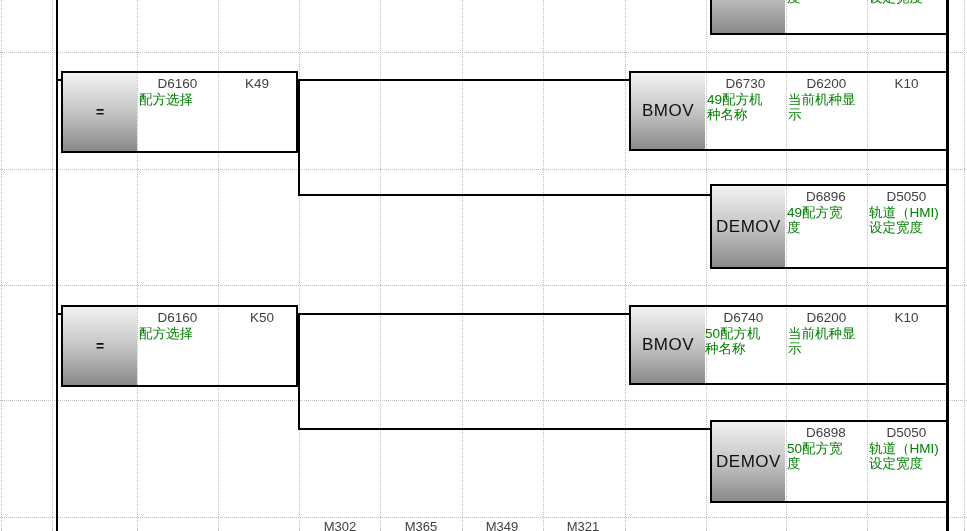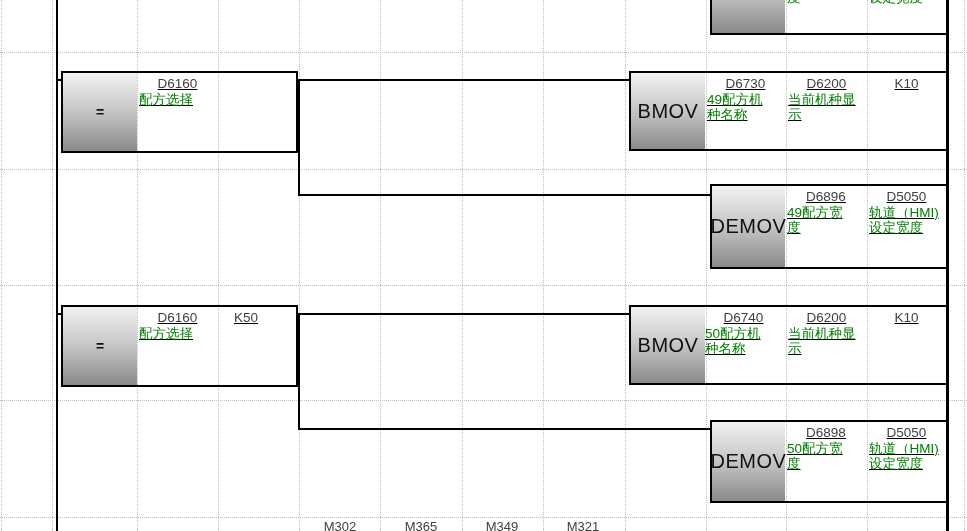--- a/index.html
+++ b/index.html
@@ -15,24 +15,24 @@
   .rail{position:absolute;top:0;height:531px;background:#000;z-index:6;}
   
   .wire{position:absolute;background:#000;z-index:4;}
   
   .blk{position:absolute;border:2px solid #000;background:transparent;z-index:3;box-sizing:border-box;}
   .blk.toRail{border-right:none;}
   .gcell{
     position:absolute;top:0;bottom:0;left:0;
     background:linear-gradient(180deg,#f2f2f2 0%,#c7c7c7 48%,#8a8a8a 100%);
     display:flex;align-items:center;justify-content:center;
-    color:#101010;font-size:20px;letter-spacing:0.5px;
+    color:#101010;font-size:17px;letter-spacing:0.5px;
   }
   .gcell.eq{font-size:14px;font-weight:bold;letter-spacing:0;}
-  .col{position:absolute;top:0;bottom:0;text-decoration:underline;}
+  .col{position:absolute;top:0;bottom:0;}
   .dev{
     margin-top:3px;height:16px;line-height:16px;text-align:center;
     font-size:13.5px;color:#3f3f3f;
   }
   .cmt{
     font-size:13.5px;line-height:15px;color:#008000;
     white-space:pre-line;padding-left:2px;text-align:left;
   }
   
   .pcmt{position:absolute;font-size:13.5px;line-height:15px;color:#008000;white-space:pre-line;}
@@ -83,20 +83,23 @@
   </div>
 
   <div class="blk" style="left:61px;top:71px;width:237px;height:82px;">
     <div class="gcell eq" style="width:74px">
       <span>=</span>
     </div>
     <div class="col" style="left:74px;width:81px">
       <div class="dev">D6160</div>
       <div class="cmt">配方选择</div>
     </div>
+    <div class="col" style="left:155px;width:78px">
+      <div class="dev">K49</div>
+    </div>
   </div>
 
   <div class="blk toRail" style="left:629px;top:71px;width:317px;height:80px;">
     <div class="gcell" style="width:74px">
       <span>BMOV</span>
     </div>
     <div class="col" style="left:74px;width:81px">
       <div class="dev">D6730</div>
       <div class="cmt">49配方机
 种名称</div>
@@ -128,21 +131,21 @@
   </div>
 
   <div class="blk" style="left:61px;top:305px;width:237px;height:82px;">
     <div class="gcell eq" style="width:74px">
       <span>=</span>
     </div>
     <div class="col" style="left:74px;width:81px">
       <div class="dev">D6160</div>
       <div class="cmt">配方选择</div>
     </div>
-    <div class="col" style="left:144px;width:78px">
+    <div class="col" style="left:160px;width:78px">
       <div class="dev">K50</div>
     </div>
   </div>
 
   <div class="blk toRail" style="left:629px;top:305px;width:317px;height:80px;">
     <div class="gcell" style="width:74px">
       <span>BMOV</span>
     </div>
     <div class="col" style="left:72px;width:81px">
       <div class="dev">D6740</div>

